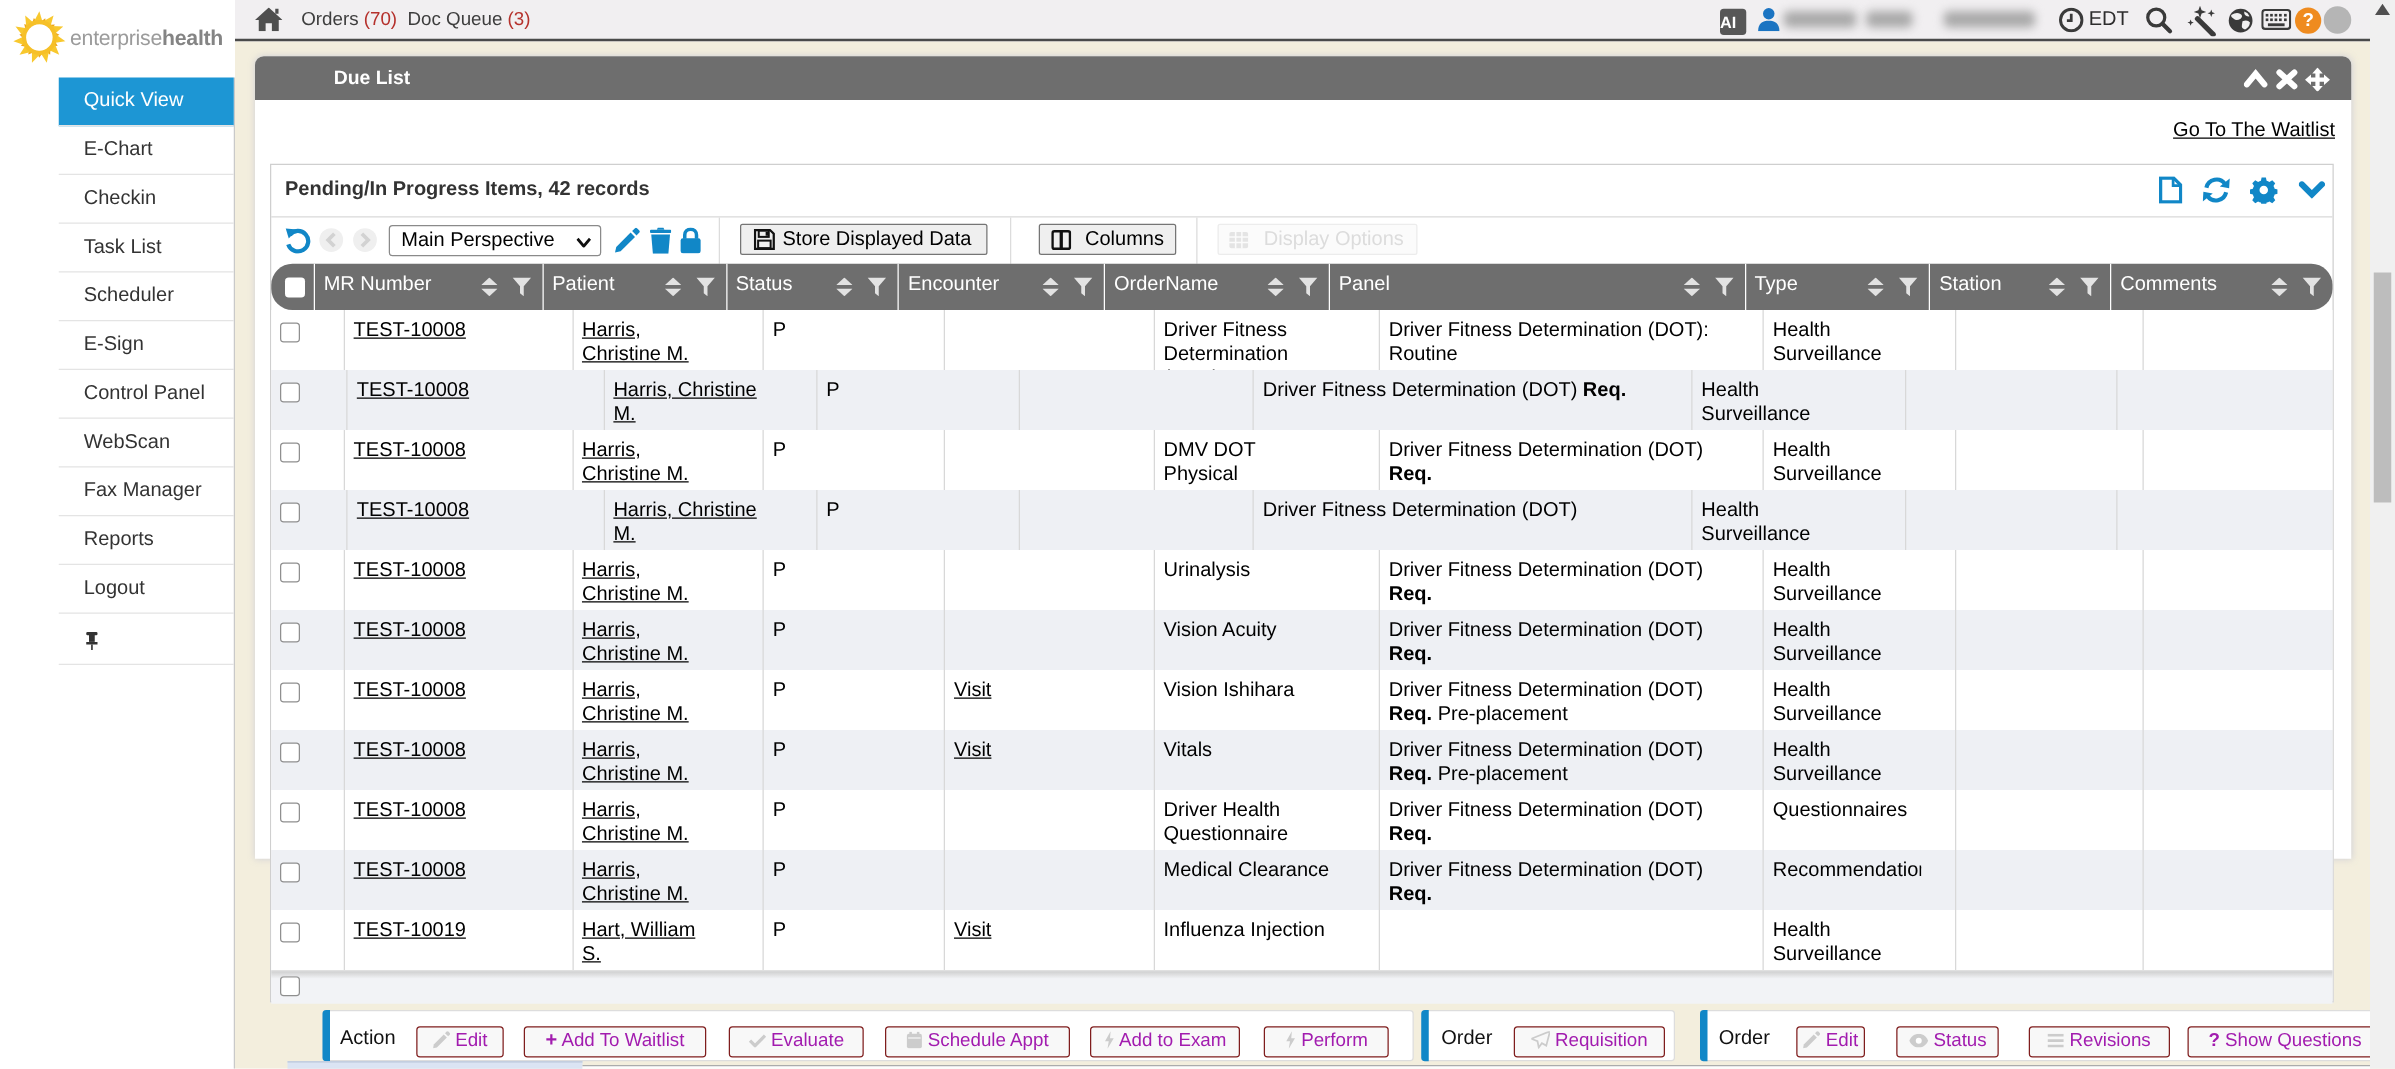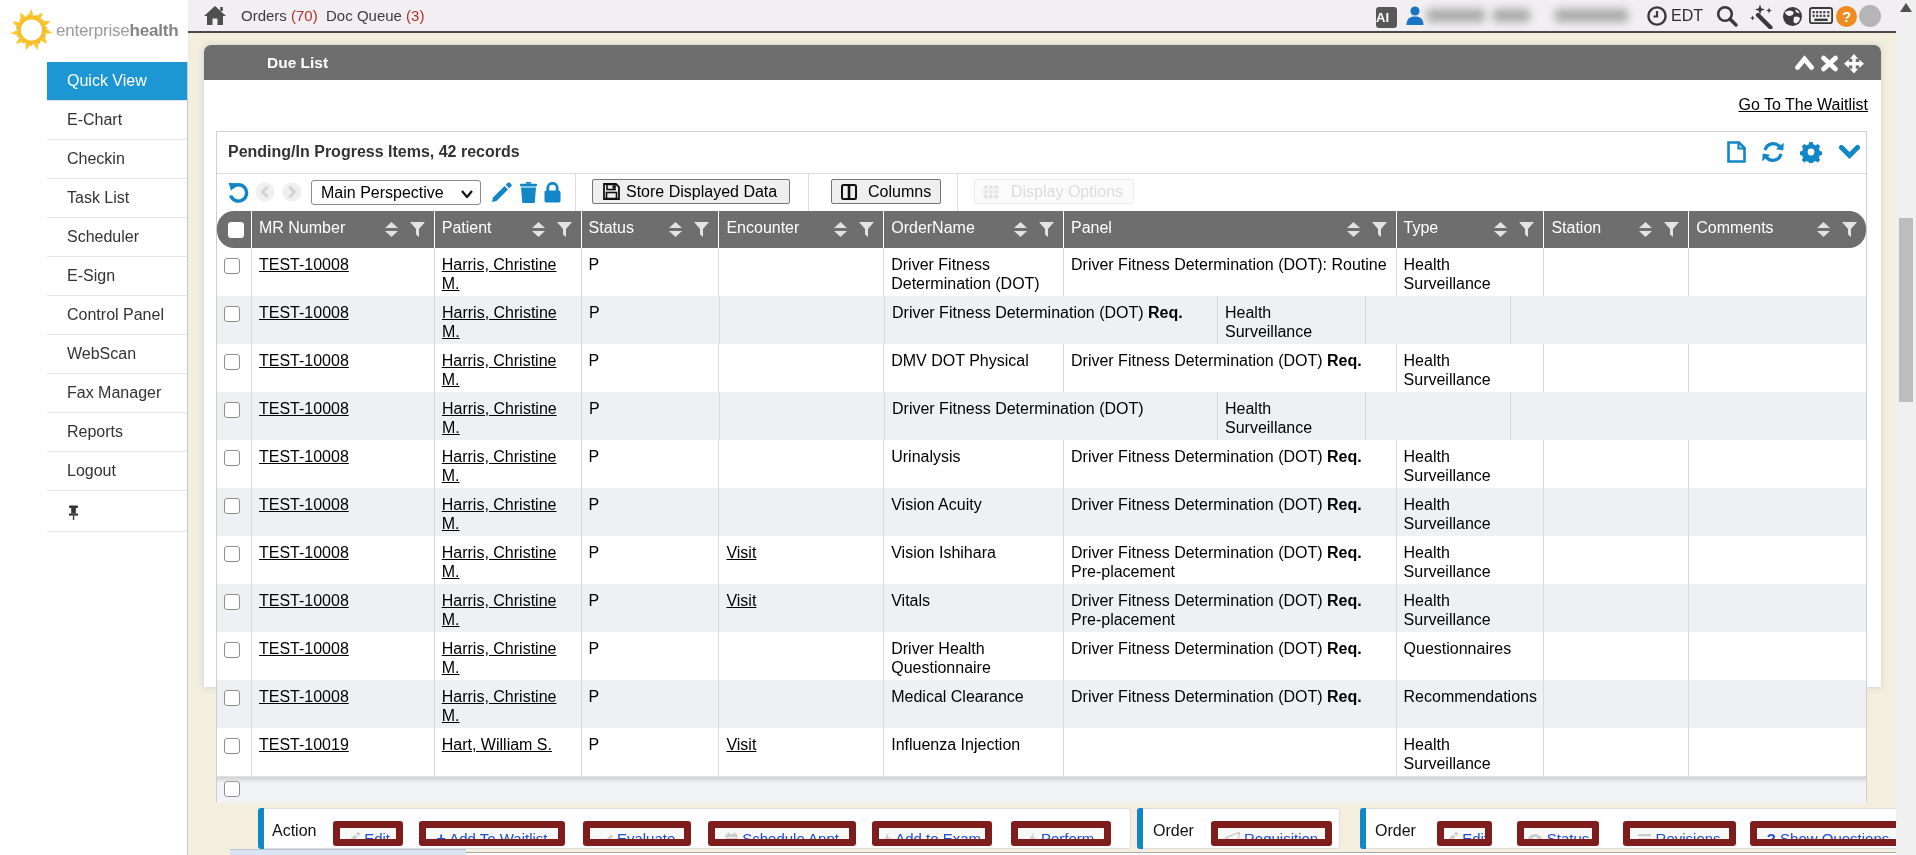--- a/index.html
+++ b/index.html
@@ -21,33 +21,33 @@
 #gridtitle .t1{position:absolute;left:11px;top:11px;font-size:16px;color:#333;font-weight:bold;}
 #gridtitle .t1 span{font-weight:bold;}
 #toolbar{position:absolute;left:0;top:42px;width:100%;height:37px;}
 .tsep{position:absolute;top:0;width:1px;height:37px;background:#dcdcdc;}
 #thead{position:absolute;left:0;top:79px;width:1649px;height:37px;background:#6e6e6e;display:flex;border-radius:17px;}
 .hc{position:relative;box-sizing:border-box;height:37px;color:#fff;font-size:16px;padding:8px 0 0 7px;border-left:1px solid #fff;overflow:hidden;white-space:nowrap;}
 .hc:first-child{border-left:none;}
 .sorti{position:absolute;right:36px;top:11px;}
 .filti{position:absolute;right:9px;top:11px;}
 #tbody{position:absolute;left:0;top:116px;width:1649px;}
-.row{display:flex;width:1649px;height:48px;background:#fff;}
+.row{display:flex;width:1649px;height:48px;background:#fff;gap:27px;}
 .row.alt{background:#eef0f4;}
 .cell{box-sizing:border-box;height:48px;padding:7px 8px 0 7px;font-size:16px;line-height:19px;color:#000;border-left:1px solid #d8d8d8;overflow:hidden;}
 .cell:first-child{border-left:none;}
 .c0{width:34px;}.c1{width:183px;}.c2{width:147px;}.c3{width:138px;}.c4{width:165px;}.c5{width:180px;}.c6{width:333px;padding-right:2px;}.c7{width:148px;}.c8{width:145px;}.c9{width:178px;}
 .lk{color:#000;text-decoration:underline;}
 .cb{width:16px;height:16px;border:1px solid #8f8f8f;border-radius:3px;background:#fff;margin:3px 0 0 0;box-sizing:border-box;}
 #tfoot{position:absolute;left:0;top:644px;width:1649px;height:26px;background:#f2f3f6;border-top:1px solid #e0e0e0;}
 #rowshadow{position:absolute;left:0;top:645px;width:1649px;height:6px;background:linear-gradient(#cfcfcf,rgba(207,207,207,0));z-index:3;}
 .agroup{position:absolute;top:763px;height:41px;background:#fff;border:1px solid #ddd;border-radius:3px;box-sizing:border-box;}
 .abar{position:absolute;left:-1px;top:-1px;width:6px;height:41px;background:#1187c7;border-radius:3px 0 0 3px;}
 .albl{position:absolute;top:13px;font-size:16px;color:#111;}
-.abtn{position:absolute;top:12px;height:25px;background:#f8f8f8;border:7px solid #7f1d1d;border-radius:3px;box-sizing:border-box;font-size:15px;color:#1d4ed8;text-align:center;line-height:22px;white-space:nowrap;overflow:hidden;}
+.abtn{position:absolute;top:12px;height:25px;background:#f8f8f8;border:1px solid #7f1d1d;border-radius:3px;box-sizing:border-box;font-size:15px;color:#a21caf;text-align:center;line-height:22px;white-space:nowrap;overflow:hidden;}
 .ebtn{position:absolute;background:#efefef;border:1px solid #757575;border-radius:2px;box-sizing:border-box;font-size:16px;color:#000;}
 #scrollbar{position:absolute;left:1896px;top:0;width:20px;height:855px;background:#f0f0f0;z-index:9;}
 #scrollthumb{position:absolute;left:3px;top:218px;width:14px;height:184px;background:#bdbdbd;}
 .blurb{position:absolute;background:#a9a9a9;border-radius:4px;filter:blur(4px);}
 </style>
 </head>
 <body>
 <div id="logo">
 <svg width="188" height="62" style="position:absolute;left:0;top:0">
 <g transform="translate(31.5,30)">

